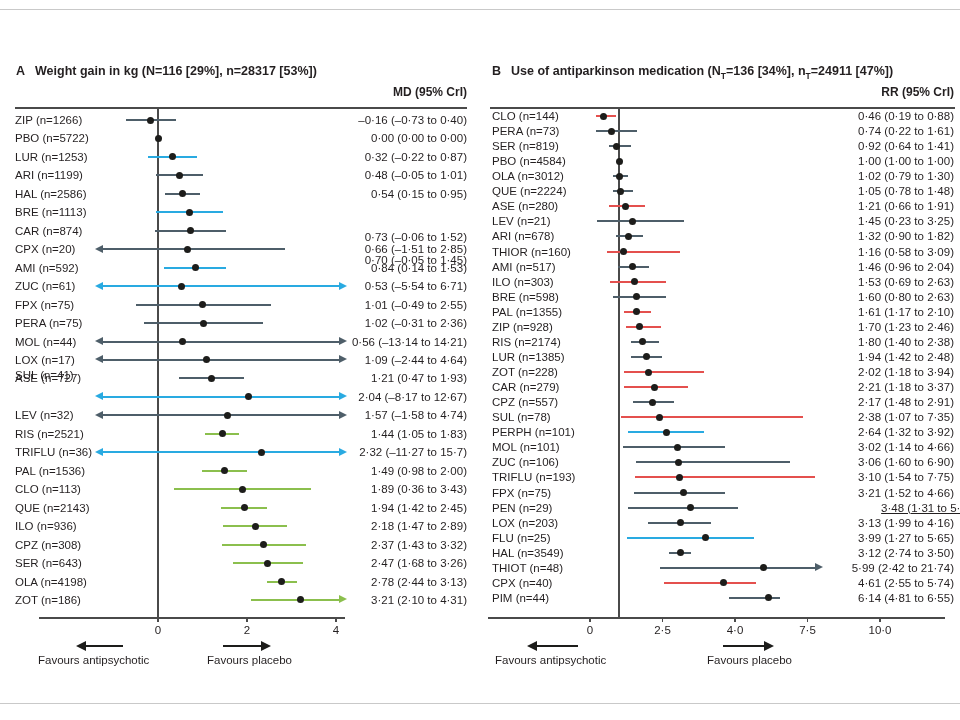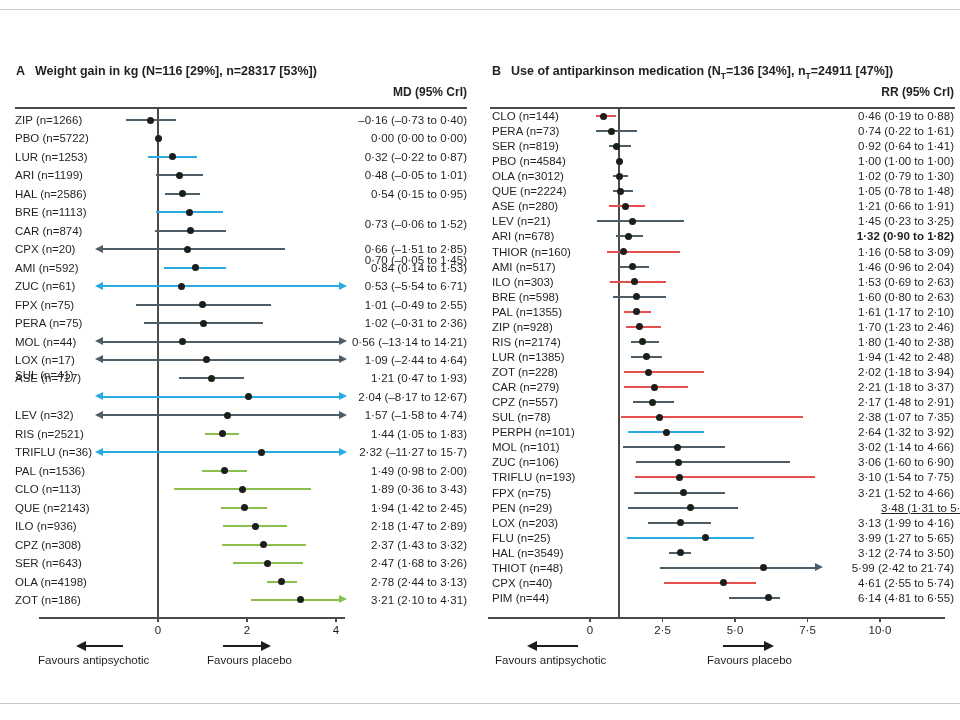--- a/index.html
+++ b/index.html
@@ -76,21 +76,21 @@
       <div class="dot" style="left: 175.86px; top: 171.88px;"></div>
       <div class="rowlabel" style="left: 15px; top: 186.84px;">HAL (n=2586)</div>
       <div class="rowvalue" style="left: 307px; top: 186.84px;">0·54 (0·15 to 0·95)</div>
       <div class="ciline" style="left: 164.675px; top: 192.84px; width: 35.6px; background: rgb(78, 94, 105);"></div>
       <div class="dot" style="left: 178.53px; top: 190.34px;"></div>
       <div class="rowlabel" style="left: 15px; top: 205.3px;">BRE (n=1113)</div>
       <div class="rowvalue" style="left: 307px; top: 205.3px; margin-top: 48px;">0·70 (–0·05 to 1·45)</div>
       <div class="ciline" style="left: 155.775px; top: 211.3px; width: 66.75px; background: rgb(41, 170, 225);"></div>
       <div class="dot" style="left: 185.65px; top: 208.8px;"></div>
       <div class="rowlabel" style="left: 15px; top: 223.76px;">CAR (n=874)</div>
-      <div class="rowvalue" style="left: 307px; top: 217px; text-align: right;">0·73 (–0·06 to 1·52)</div>
+      <div class="rowvalue" style="left: 307px; top: 230px; text-align: right;">0·73 (–0·06 to 1·52)</div>
       <div class="ciline" style="left: 155.33px; top: 229.76px; width: 70.31px; background: rgb(78, 94, 105);"></div>
       <div class="dot" style="left: 186.985px; top: 227.26px;"></div>
       <div class="rowlabel" style="left: 15px; top: 242.22px;">CPX (n=20)</div>
       <div class="rowvalue" style="left: 307px; top: 242.22px;">0·66 (–1·51 to 2·85)</div>
       <div class="ciline" style="left: 103px; top: 248.22px; width: 181.825px; background: rgb(78, 94, 105);"></div>
       <div class="tri" style="left: 95px; top: 244.72px; border-right: 8px solid rgb(78, 94, 105);"></div>
       <div class="dot" style="left: 183.87px; top: 245.72px;"></div>
       <div class="rowlabel" style="left: 15px; top: 260.68px;">AMI (n=592)</div>
       <div class="rowvalue" style="left: 307px; top: 260.68px;">0·84 (0·14 to 1·53)</div>
       <div class="ciline" style="left: 164.23px; top: 266.68px; width: 61.855px; background: rgb(41, 170, 225);"></div>
@@ -181,21 +181,21 @@
       <div class="tri" style="left: 339px; top: 595.46px; border-left: 8px solid rgb(139, 191, 77);"></div>
       <div class="dot" style="left: 297.345px; top: 596.46px;"></div>
       <div class="hline" style="left: 490px; top: 107px; width: 465px;"></div>
       <div class="vline" style="left: 618.25px; top: 107px; height: 510px;"></div>
       <div class="hline" style="left: 488px; top: 617px; width: 457px;"></div>
       <div class="tick" style="left: 589.25px; top: 617px;"></div>
       <div class="ticklabel" style="left: 568px; top: 624px;">0</div>
       <div class="tick" style="left: 661.75px; top: 617px;"></div>
       <div class="ticklabel" style="left: 640.5px; top: 624px;">2·5</div>
       <div class="tick" style="left: 734.25px; top: 617px;"></div>
-      <div class="ticklabel" style="left: 713px; top: 624px;">5·0</div>
+      <div class="ticklabel" style="left: 713px; top: 624px;">4·0</div>
       <div class="tick" style="left: 806.75px; top: 617px;"></div>
       <div class="ticklabel" style="left: 785.5px; top: 624px;">7·5</div>
       <div class="tick" style="left: 879.25px; top: 617px;"></div>
       <div class="ticklabel" style="left: 858px; top: 624px;">10·0</div>
       <div class="rowlabel" style="left: 492px; top: 109px;">CLO (n=144)</div>
       <div class="rowvalue" style="left: 794px; top: 109px;">0·46 (0·19 to 0·88)</div>
       <div class="ciline" style="left: 595.51px; top: 115px; width: 20.01px; background: rgb(228, 80, 78);"></div>
       <div class="dot" style="left: 599.84px; top: 112.5px;"></div>
       <div class="rowlabel" style="left: 492px; top: 124.06px;">PERA (n=73)</div>
       <div class="rowvalue" style="left: 794px; top: 124.06px;">0·74 (0·22 to 1·61)</div>
@@ -218,21 +218,21 @@
       <div class="dot" style="left: 616.95px; top: 187.8px;"></div>
       <div class="rowlabel" style="left: 492px; top: 199.36px;">ASE (n=280)</div>
       <div class="rowvalue" style="left: 794px; top: 199.36px;">1·21 (0·66 to 1·91)</div>
       <div class="ciline" style="left: 609.14px; top: 205.36px; width: 36.25px; background: rgb(228, 80, 78);"></div>
       <div class="dot" style="left: 621.59px; top: 202.86px;"></div>
       <div class="rowlabel" style="left: 492px; top: 214.42px;">LEV (n=21)</div>
       <div class="rowvalue" style="left: 794px; top: 214.42px;">1·45 (0·23 to 3·25)</div>
       <div class="ciline" style="left: 596.67px; top: 220.42px; width: 87.58px; background: rgb(78, 94, 105);"></div>
       <div class="dot" style="left: 628.55px; top: 217.92px;"></div>
       <div class="rowlabel" style="left: 492px; top: 229.48px;">ARI (n=678)</div>
-      <div class="rowvalue" style="left: 794px; top: 229.48px; font-weight: bold;">1·32 (0·90 to 1·82)</div>
+      <div class="rowvalue" style="left: 794px; top: 229.48px;">1·32 (0·90 to 1·82)</div>
       <div class="ciline" style="left: 616.1px; top: 235.48px; width: 26.68px; background: rgb(78, 94, 105);"></div>
       <div class="dot" style="left: 624.78px; top: 232.98px;"></div>
       <div class="rowlabel" style="left: 492px; top: 244.54px;">THIOR (n=160)</div>
       <div class="rowvalue" style="left: 794px; top: 244.54px;">1·16 (0·58 to 3·09)</div>
       <div class="ciline" style="left: 606.82px; top: 250.54px; width: 72.79px; background: rgb(228, 80, 78);"></div>
       <div class="dot" style="left: 620.14px; top: 248.04px;"></div>
       <div class="rowlabel" style="left: 492px; top: 259.6px;">AMI (n=517)</div>
       <div class="rowvalue" style="left: 794px; top: 259.6px;">1·46 (0·96 to 2·04)</div>
       <div class="ciline" style="left: 617.84px; top: 265.6px; width: 31.32px; background: rgb(78, 94, 105);"></div>
       <div class="dot" style="left: 628.84px; top: 263.1px;"></div>

